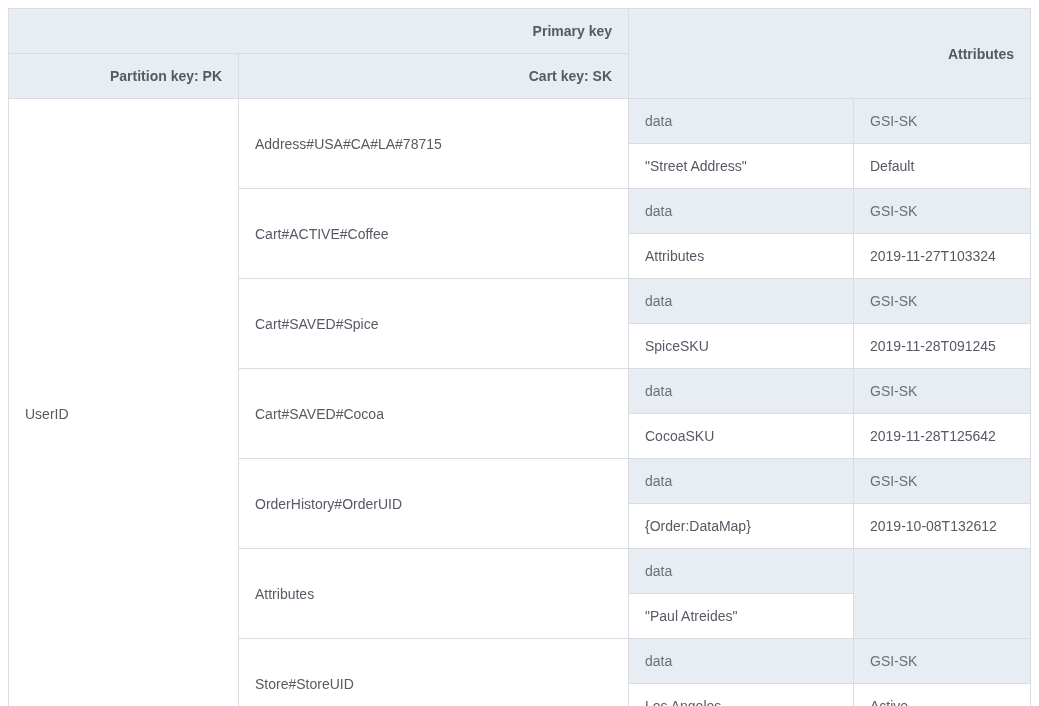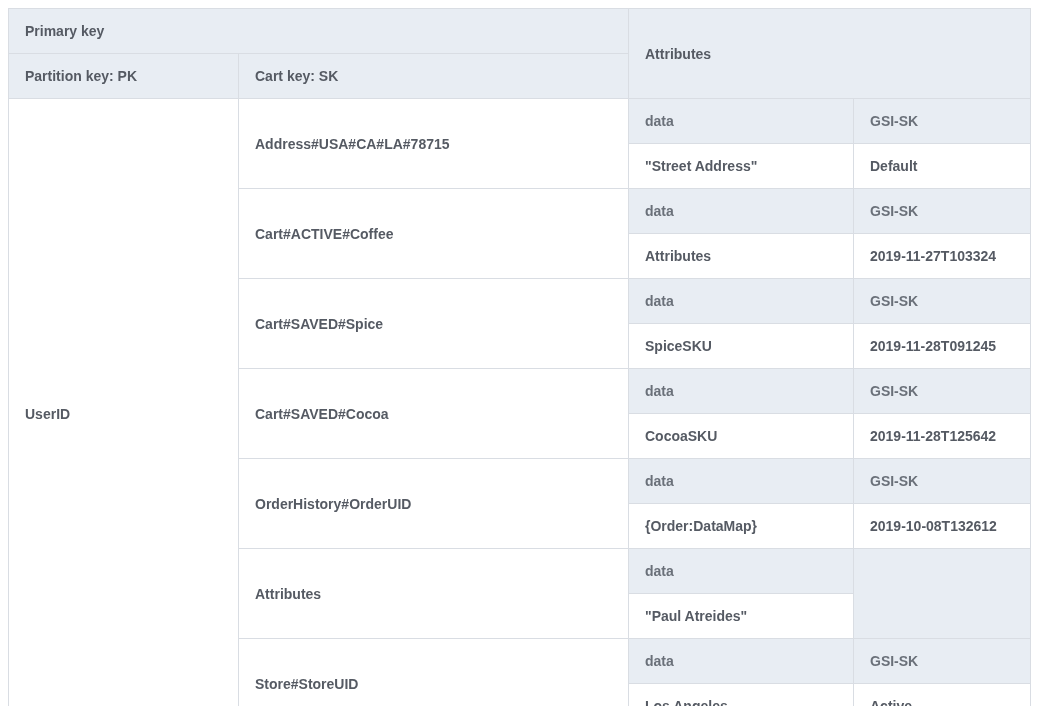--- a/index.html
+++ b/index.html
@@ -13,26 +13,26 @@
   }
   table {
     border-collapse: collapse;
     width: 100%;
     table-layout: fixed;
   }
   th, td {
     border: 1px solid #d9dde3;
     padding: 14px 16px;
     text-align: left;
-    font-weight: 700;
+    font-weight: 400;
     vertical-align: middle;
   }
   th {
     background: #e8edf3;
-    text-align: left;
+    text-align: right;
     font-weight: 600;
     color: #555a63;
   }
   .attr-header {
     background: #e8edf3;
     color: #6a7079;
   }
   .attr-val {
     background: #ffffff;
     color: #555a63;

